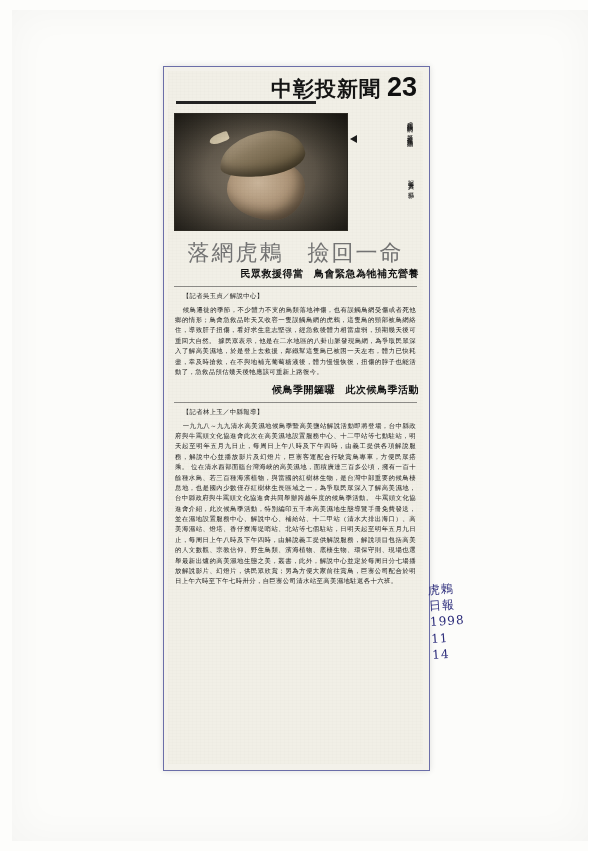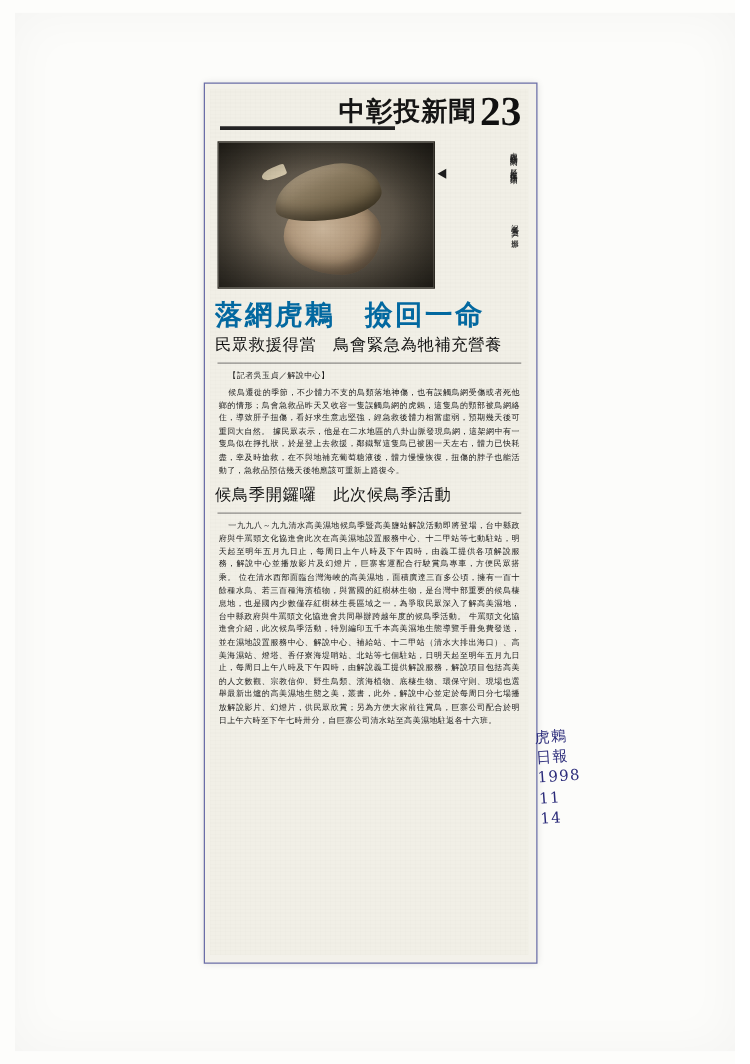--- a/index.html
+++ b/index.html
@@ -77,23 +77,23 @@
     font-family: "DejaVu Serif", serif;
     font-weight: bold;
     font-size: 21px;
     letter-spacing: 1px;
     color: #151515;
   }
   .masthead-num {
     position: absolute;
     right: 6px;
     top: 1px;
-    font-family: Liberation Serif, serif;
+    font-family: Liberation Sans, sans-serif;
     font-weight: bold;
-    font-size: 33px;
+    font-size: 27px;
     color: #111;
   }
 
   
   .photo-row {
     position: relative;
     margin: 2px 6px 0 6px;
     height: 118px;
   }
   .photo {
@@ -161,35 +161,35 @@
     writing-mode: vertical-rl;
     text-orientation: upright;
     letter-spacing: 1px;
     height: 54px;
     color: #1d1d1d;
   }
 
   
   .headline {
     font-family: "DejaVu Serif", serif;
-    font-weight: bold;
-    color: #0369a1;
-    text-align: left;
+    font-weight: normal;
+    color: #737373;
+    text-align: center;
     letter-spacing: 2px;
   }
   .headline-main {
     font-size: 22px;
     margin: 9px 4px 2px 4px;
     line-height: 1.15;
   }
   .subhead {
-    font-size: 13px;
-    font-weight: normal;
-    font-family: "DejaVu Serif", serif;
-    text-align: left;
+    font-size: 10px;
+    font-weight: bold;
+    font-family: "DejaVu Serif", serif;
+    text-align: right;
     letter-spacing: .5px;
     margin: 1px 4px 5px 4px;
     color: #131313;
   }
   .headline-second {
     font-size: 19px;
     margin: 10px 4px 2px 4px;
     line-height: 1.15;
   }
 
@@ -251,26 +251,27 @@
       <div class="caption-arrow"></div>
       <div class="photo-caption">虎鶇誤觸鳥網，肝子挫傷無法抬頭。</div>
       <div class="credit">記者吳玉貞／攝影</div>
     </div>
 
     <div class="headline headline-main">落網虎鶇　撿回一命</div>
     <div class="subhead">民眾救援得當　鳥會緊急為牠補充營養</div>
     <div class="hr-thin"></div>
     <div class="body-block">
       <p>【記者吳玉貞／解說中心】</p>
-      <p>候鳥遷徙的季節，不少體力不支的鳥類落地神傷，也有誤觸鳥網受傷或者死他鄉的情形；鳥會急救品昨天又收容一隻誤觸鳥網的虎鶇，這隻鳥的頸部被鳥網絡住，導致肝子扭傷，看好求生意志堅強，經急救後體力相當虛弱，預期幾天後可重回大自然。 據民眾表示，他是在二水地區的八卦山脈發現鳥網，這架網中有一隻鳥似在掙扎狀，於是登上去救援，鄰鐵幫這隻鳥已被困一天左右，體力已快耗盡，幸及時搶救，在不與地補充葡萄糖液後，體力慢慢恢復，扭傷的脖子也能活動了，急救品預估幾天後牠應該可重新上路復今。</p>
+      <p>候鳥遷徙的季節，不少體力不支的鳥類落地神傷，也有誤觸鳥網受傷或者死他鄉的情形；鳥會急救品昨天又收容一隻誤觸鳥網的虎鶇，這隻鳥的頸部被鳥網絡住，導致肝子扭傷，看好求生意志堅強，經急救後體力相當虛弱，預期幾天後可重回大自然。 據民眾表示，他是在二水地區的八卦山脈發現鳥網，為爭取民眾深入了解高美濕地，於是登上去救援，鄰鐵幫這隻鳥已被困一天左右，體力已快耗盡，幸及時搶救，在不與地補充葡萄糖液後，體力慢慢恢復，扭傷的脖子也能活動了，急救品預估幾天後牠應該可重新上路復今。</p>
     </div>
 
     <div class="subhead">候鳥季開鑼囉　此次候鳥季活動</div>
     <div class="hr-thin"></div>
     <div class="body-block">
+      <p>【記者林上玉／中縣報導】</p>
       <p>一九九八～九九清水高美濕地候鳥季暨高美鹽站解說活動即將登場，台中縣政府與牛罵頭文化協進會此次在高美濕地設置服務中心、十二甲站等七動駐站，明天起至明年五月九日止，每周日上午八時及下午四時，由義工提供各項解說服務，解說中心並播放影片及幻燈片，巨寨客運配合行駛賞鳥專車，方便民眾搭乘。 位在清水西部面臨台灣海峽的高美濕地，面積廣達三百多公頃，擁有一百十餘種水鳥、若三百種海濱植物，與當國的紅樹林生物，是台灣中部重要的候鳥棲息地，也是國內少數僅存紅樹林生長區域之一，為爭取民眾深入了解高美濕地，台中縣政府與牛罵頭文化協進會共同舉辦跨越年度的候鳥季活動。 牛罵頭文化協進會介紹，此次候鳥季活動，特別編印五千本高美濕地生態導覽手冊免費發送，並在濕地設置服務中心、解說中心、補給站、十二甲站（清水大排出海口）、高美海濕站、燈塔、香仔寮海堤哨站、北站等七個駐站，日明天起至明年五月九日止，每周日上午八時及下午四時，由解說義工提供解說服務，解說項目包括高美的人文數觀、宗教信仰、野生鳥類、濱海植物、底棲生物、環保守則、現場也選舉最新出爐的高美濕地生態之美，叢書，此外，解說中心並定於每周日分七場播放解說影片、幻燈片，供民眾欣賞；另為方便大家前往賞鳥，巨寨公司配合於明日上午六時至下午七時卅分，自巨寨公司清水站至高美濕地駐返各十六班。</p>
     </div>
 
     <div class="grain"></div>
   </div>
 
   <div class="margin-note">
     <span class="ln">虎鶇</span>
     <span class="ln">日報</span>
     <span class="ln">1998</span>

